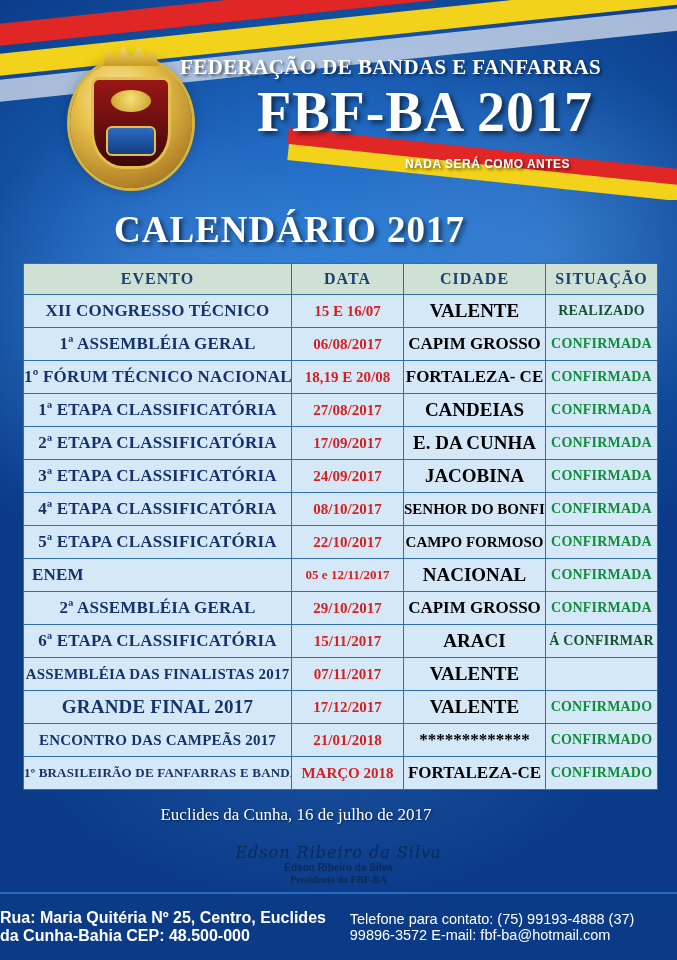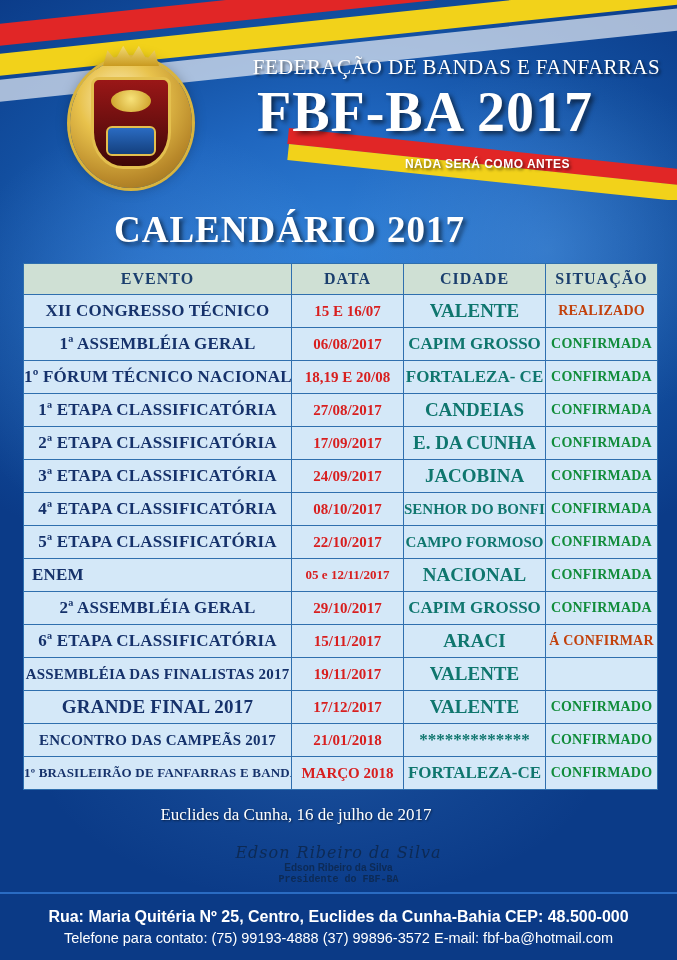--- a/index.html
+++ b/index.html
@@ -113,23 +113,23 @@
     width: 56px; height: 22px;
     background: linear-gradient(180deg, #f6e07a, #c99a20);
     clip-path: polygon(0% 100%, 8% 28%, 22% 72%, 36% 8%, 50% 66%, 64% 8%, 78% 72%, 92% 28%, 100% 100%);
   }
 
   
   .fed-line {
     position: absolute;
     left: 180px; top: 55px;
     width: 480px;
-    text-align: right;
-    color: #ffffff;
-    font-weight: normal;
+    text-align: left;
+    color: #ffffff;
+    font-weight: bold;
     font-size: 21px;
     letter-spacing: 0.4px;
     text-shadow: 2px 2px 3px rgba(0,0,0,0.55);
   }
   .fbf-title {
     position: absolute;
     left: 180px; top: 80px;
     width: 490px;
     text-align: center;
     color: #ffffff;
@@ -204,33 +204,33 @@
     letter-spacing: 0.2px;
     margin-top: 44px;
   }
   td.data {
     color: #d81f1f;
     font-weight: bold;
     font-size: 15px;
     background: #d4e8f8;
   }
   td.cidade {
-    color: #0f766e;
+    color: #000000;
     font-weight: bold;
     font-size: 17px;
     background: #d4e8f8;
   }
   td.situacao {
     font-weight: bold;
     font-size: 14px;
     background: #d4e8f8;
     letter-spacing: 0.2px;
   }
   .s-green { color: #118c3a; }
-  .s-red   { color: #c2410c; }
+  .s-red   { color: #14532d; }
 
   
   .sz-xs { font-size: 13px !important; }
   .sz-s  { font-size: 15px !important; }
   .sz-m  { font-size: 17px !important; }
   .sz-l  { font-size: 19px !important; }
 
   
   .place-date {
     position: absolute;
@@ -261,35 +261,35 @@
     font-family: "Liberation Sans", sans-serif;
     font-weight: bold;
     font-size: 10px;
   }
   .sig-role {
     position: absolute;
     left: 0; top: 874px;
     width: 677px;
     text-align: center;
     color: #0d2a55;
-    font-family: Liberation Mono, monospace;
+    font-family: Liberation Serif, serif;
     font-weight: bold;
     font-size: 10px;
   }
 
   
   .contact-bar {
     position: absolute;
     left: 0; bottom: 0;
     width: 677px;
     height: 66px;
     background: #0b3a86;
     border-top: 2px solid #2a6bc2;
     display: flex;
-    flex-direction: column;
+    flex-direction: row;
     align-items: center;
     justify-content: center;
     gap: 4px;
   }
   .contact-line1 {
     color: #ffffff;
     font-family: "Liberation Sans", sans-serif;
     font-weight: bold;
     font-size: 16px;
   }
@@ -404,21 +404,21 @@
           <td class="situacao s-green">CONFIRMADA</td>
         </tr>
         <tr>
           <td class="evento sz-m">6ª ETAPA CLASSIFICATÓRIA</td>
           <td class="data sz-s">15/11/2017</td>
           <td class="cidade sz-l">ARACI</td>
           <td class="situacao s-red">Á CONFIRMAR</td>
         </tr>
         <tr>
           <td class="evento sz-s">ASSEMBLÉIA DAS FINALISTAS 2017</td>
-          <td class="data sz-s">19/11/2017</td>
+          <td class="data sz-s">07/11/2017</td>
           <td class="cidade sz-l">VALENTE</td>
           <td class="situacao s-green"></td>
         </tr>
         <tr>
           <td class="evento sz-l">GRANDE FINAL 2017</td>
           <td class="data sz-s">17/12/2017</td>
           <td class="cidade sz-l">VALENTE</td>
           <td class="situacao s-green">CONFIRMADO</td>
         </tr>
         <tr>

